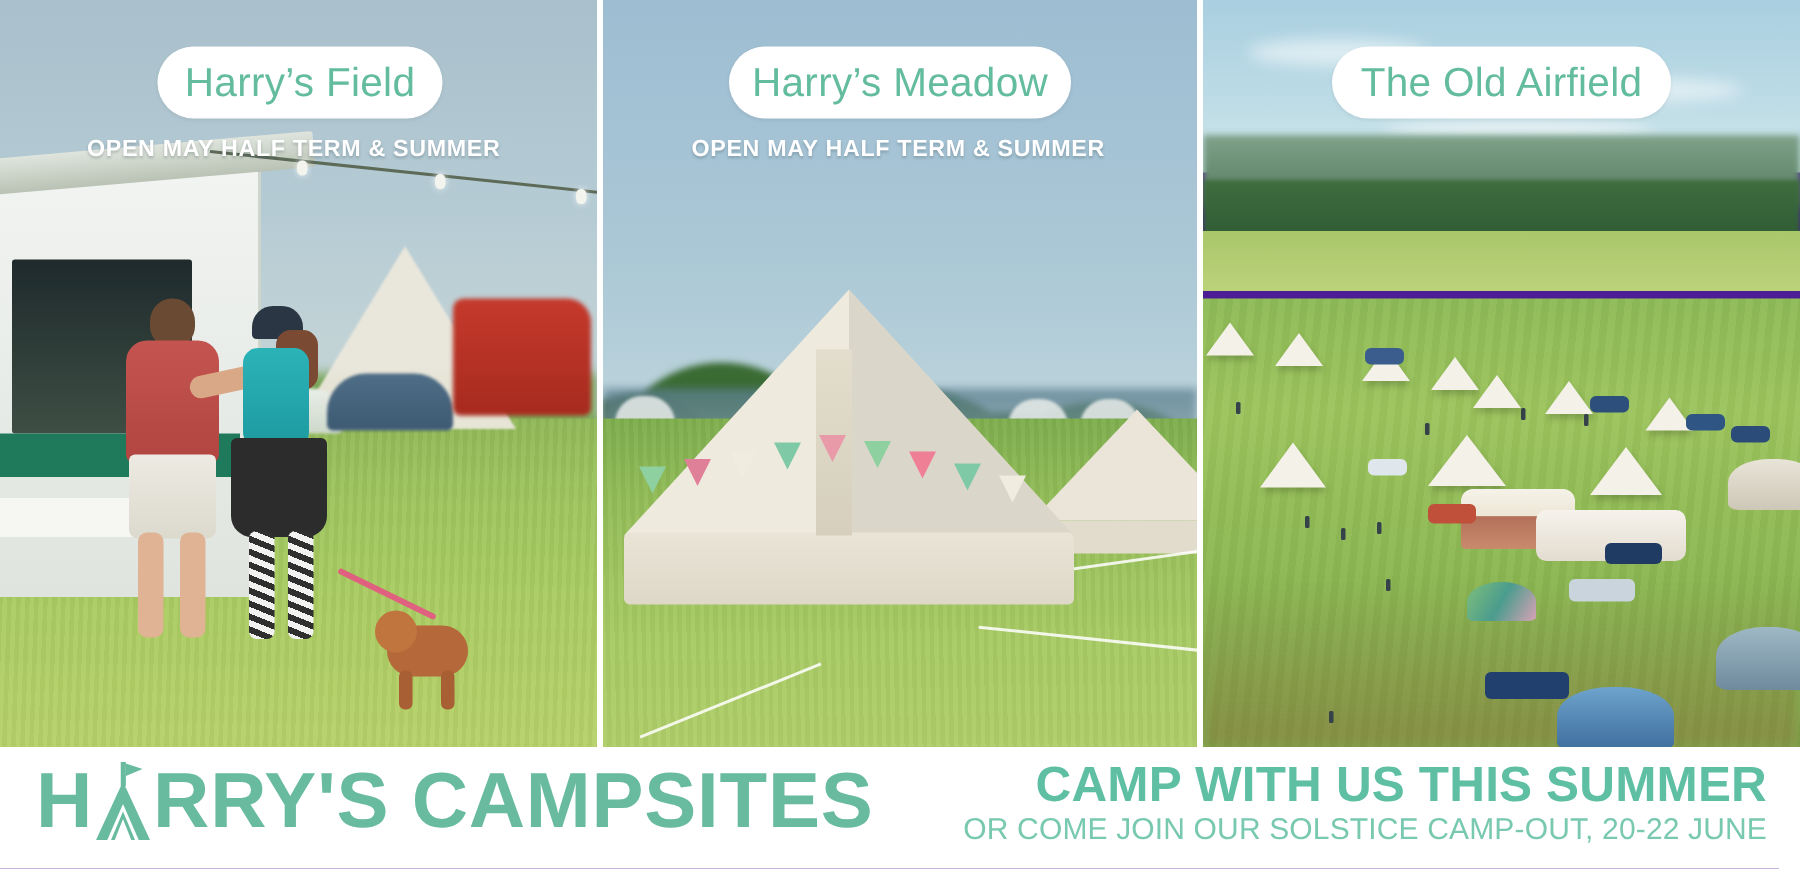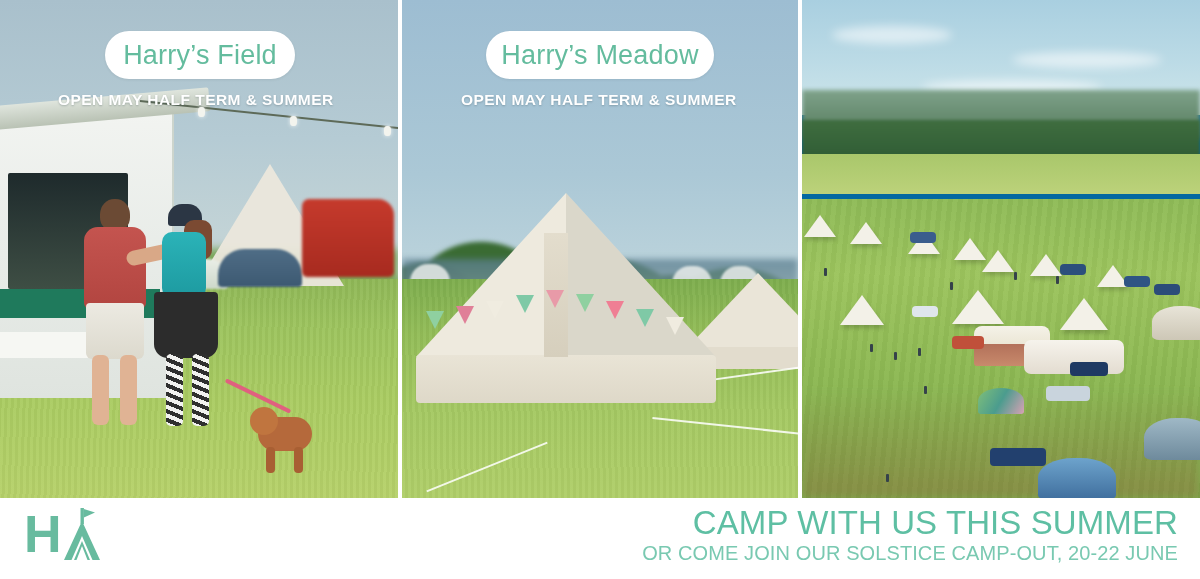--- a/index.html
+++ b/index.html
@@ -1,20 +1,20 @@
 <!DOCTYPE html>
 <html><head>
 <meta charset="utf-8">
 <title>Harry's Campsites</title>
 <style>
   * { margin:0; padding:0; box-sizing:border-box; }
   html,body { width:1200px; height:579px; overflow:hidden; background:#ffffff;
               font-family:"Liberation Sans", sans-serif; }
 
-  .banner { position:relative; width:1200px; height:579px; background:#0369a1; }
+  .banner { position:relative; width:1200px; height:579px; background:#4c1d95; }
 
   
   .panels { position:absolute; left:0; top:0; width:1200px; height:498px;
             display:flex; }
   .panel { position:relative; height:498px; overflow:hidden; }
   .panel.p1 { width:398px; }
   .panel.sep { width:4px; background:#ffffff; height:498px; }
   .panel.p2 { width:396px; }
   .panel.p3 { width:398px; }
 
@@ -217,21 +217,21 @@
   
   .footer { position:absolute; left:0; top:498px; width:1200px; height:81px;
             background:#ffffff; }
   .logo { position:absolute; left:24px; top:10px; display:flex; align-items:center; }
   .logo .word { font-size:52px; font-weight:bold; color:#68bb9f;
                 letter-spacing:.5px; line-height:1; }
   .logo .tentA { position:relative; display:inline-block; width:40px; height:52px;
                  vertical-align:bottom; }
 
   .cta { position:absolute; right:22px; top:8px; text-align:right; }
-  .cta .l1 { font-size:33px; font-weight:normal; color:#5ebfa3; line-height:1.04;
+  .cta .l1 { font-size:33px; font-weight:bold; color:#5ebfa3; line-height:1.04;
              letter-spacing:.1px; white-space:nowrap; }
   .cta .l2 { font-size:20px; color:#79c9b1; line-height:1.15; letter-spacing:.1px;
              white-space:nowrap; margin-top:2px; }
 </style>
 </head>
 <body>
 
 <div class="banner">
 
   <div class="panels">
@@ -388,36 +388,40 @@
         <div class="person" style="left:148px;top:282px;"></div>
         <div class="person" style="left:212px;top:272px;"></div>
         <div class="person" style="left:254px;top:276px;"></div>
         <div class="person" style="left:68px;top:344px;"></div>
         <div class="person" style="left:92px;top:352px;"></div>
         <div class="person" style="left:116px;top:348px;"></div>
         <div class="person" style="left:122px;top:386px;"></div>
         <div class="person" style="left:84px;top:474px;"></div>
       </div>
 
+      <div class="pill l3" style="left:86px;">
+        <span>The Old Airfield</span>
+      </div>
     </div>
   </div>
 
   <div class="footer">
 
     <div class="logo">
       <span class="word">H</span>
       <span class="logo tentA" style="position:relative;left:0;top:0;display:inline-block;">
         <svg width="40" height="52" viewBox="0 0 40 52" aria-hidden="true">
           <rect x="18.5" y="0" width="3.4" height="16" fill="#68bb9f"></rect>
           <path d="M21.9 1 L33 4.6 L21.9 9.4 Z" fill="#68bb9f"></path>
           <path d="M20 13 L38 52 L30.5 52 L20 28 L9.5 52 L2 52 Z" fill="#68bb9f"></path>
           <path d="M20 33 L28 52 L12 52 Z" fill="#68bb9f"></path>
           <path d="M20 38 L25.5 52 L14.5 52 Z" fill="#ffffff"></path>
         </svg>
       </span>
+      <span class="word">RRY'S CAMPSITES</span>
     </div>
 
     <div class="cta">
       <div class="l1">CAMP WITH US THIS SUMMER</div>
       <div class="l2">OR COME JOIN OUR SOLSTICE CAMP-OUT, 20-22 JUNE</div>
     </div>
   </div>
 </div>
 
 </body></html>

